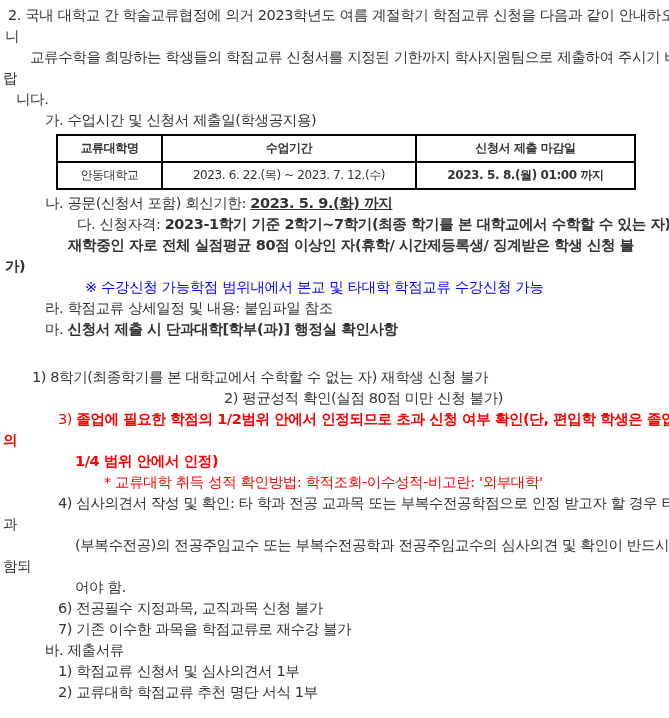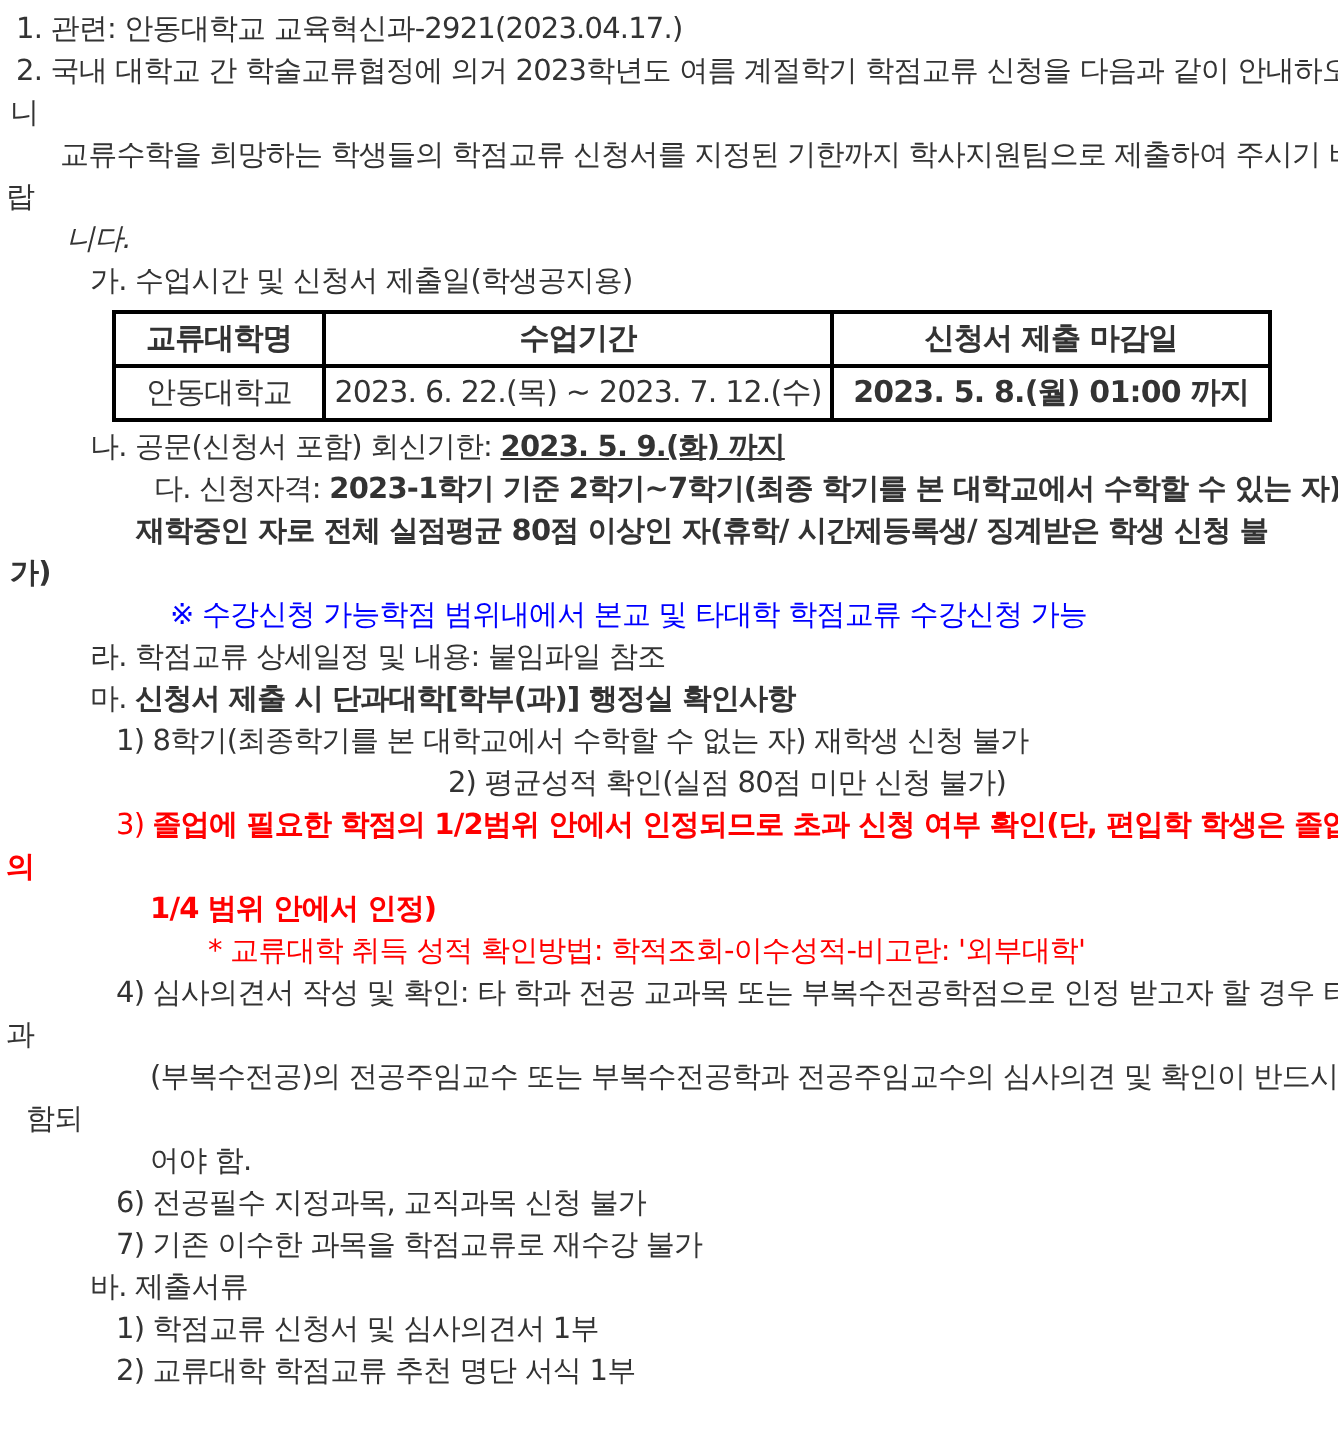--- a/index.html
+++ b/index.html
@@ -35,44 +35,43 @@
     margin: 3px 0 3px 56px;
     table-layout: fixed;
     width: 578px;
   }
   table.xch th, table.xch td {
     border: 2px solid #000000;
     text-align: center;
     vertical-align: middle;
     height: 25px;
     padding: 0 2px;
-    font-size: 15px;
+    font-size: 12px;
     letter-spacing: -0.4px;
     overflow: hidden;
     white-space: nowrap;
   }
   table.xch th { font-weight: bold; color: #333333; }
   table.xch td { font-weight: normal; color: #333333; }
   table.xch td.deadline { font-weight: bold; }
   .col-univ   { width: 105px; }
   .col-period { width: 254px; }
   .col-dead   { width: 219px; }
 </style>
 </head>
 <body>
 
 <div class="doc">
 
   <div id="lines-top">
-      <div class="line" style="padding-left: 8px;"><span>1. 관련: 안동대학교 교육혁신과-2921(2023.04.17.)</span></div>
       <div class="line" style="padding-left: 8px;"><span>2. 국내 대학교 간 학술교류협정에 의거 2023학년도 여름 계절학기 학점교류 신청을 다음과 같이 안내하오</span></div>
       <div class="line" style="padding-left: 5px;"><span>니</span></div>
       <div class="line" style="padding-left: 30px;"><span>교류수학을  희망하는 학생들의 학점교류 신청서를 지정된 기한까지 학사지원팀으로 제출하여 주시기 바</span></div>
       <div class="line" style="padding-left: 3px;"><span>랍</span></div>
-      <div class="line" style="padding-left: 33px; font-style: italic;"><span>니다.</span></div>
+      <div class="line" style="padding-left: 16px;"><span>니다.</span></div>
       <div class="line" style="padding-left: 45px;"><span>가. 수업시간 및 신청서 제출일(학생공지용)</span></div>
     </div>
 
   <table class="xch">
     <colgroup>
       <col class="col-univ">
       <col class="col-period">
       <col class="col-dead">
     </colgroup>
     <thead>
@@ -92,30 +91,30 @@
   </table>
 
   <div id="lines-bottom">
       <div class="line" style="padding-left: 45px;"><span>나. 공문(신청서 포함) 회신기한: </span><span class="b u">2023. 5. 9.(화) 까지</span></div>
       <div class="line" style="padding-left: 45px; margin-left: 32px;"><span>다. 신청자격: </span><span class="b">2023-1학기 기준 2학기~7학기(최종 학기를 본 대학교에서 수학할 수 있는 자)</span></div>
       <div class="line" style="padding-left: 68px;"><span class="b">재학중인 자로 전체 실점평균 80점 이상인 자(휴학/ 시간제등록생/ 징계받은 학생 신청 불</span></div>
       <div class="line" style="padding-left: 5px;"><span class="b">가)</span></div>
       <div class="line" style="padding-left: 85px;"><span class="blue">※ 수강신청 가능학점 범위내에서 본교 및 타대학 학점교류 수강신청 가능</span></div>
       <div class="line" style="padding-left: 45px;"><span>라. 학점교류 상세일정 및 내용: 붙임파일 참조</span></div>
       <div class="line" style="padding-left: 45px;"><span>마. </span><span class="b">신청서 제출 시 단과대학[학부(과)] 행정실 확인사항</span></div>
-      <div class="line" style="padding-left: 58px;"><span>1) 8학기(최종학기를 본 대학교에서 수학할 수 없는 자) 재학생 신청 불가</span></div>
+      <div class="line" style="padding-left: 32px; margin-top: 27px;"><span>1) 8학기(최종학기를 본 대학교에서 수학할 수 없는 자) 재학생 신청 불가</span></div>
       <div class="line" style="padding-left: 58px; text-align: center;"><span>2) 평균성적 확인(실점 80점 미만 신청 불가)</span></div>
       <div class="line" style="padding-left: 58px;"><span class="red">3) </span><span class="b red">졸업에 필요한 학점의 1/2범위 안에서 인정되므로 초과 신청 여부 확인(단, 편입학 학생은 졸업학점</span></div>
       <div class="line" style="padding-left: 3px;"><span class="b red">의</span></div>
       <div class="line" style="padding-left: 75px;"><span class="b red">1/4 범위 안에서 인정)</span></div>
       <div class="line" style="padding-left: 104px;"><span class="red">* 교류대학 취득 성적 확인방법: 학적조회-이수성적-비고란: '외부대학'</span></div>
       <div class="line" style="padding-left: 58px;"><span>4) 심사의견서 작성 및 확인: 타 학과 전공 교과목 또는 부복수전공학점으로 인정 받고자 할 경우 타 학</span></div>
       <div class="line" style="padding-left: 3px;"><span>과</span></div>
       <div class="line" style="padding-left: 75px;"><span>(부복수전공)의 전공주임교수 또는 부복수전공학과 전공주임교수의 심사의견 및 확인이 반드시 포</span></div>
-      <div class="line" style="padding-left: 13px;"><span>함되</span></div>
+      <div class="line" style="padding-left: 3px;"><span>함되</span></div>
       <div class="line" style="padding-left: 75px;"><span>어야 함.</span></div>
       <div class="line" style="padding-left: 58px;"><span>6) 전공필수 지정과목, 교직과목 신청 불가</span></div>
       <div class="line" style="padding-left: 58px;"><span>7) 기존 이수한 과목을 학점교류로 재수강 불가</span></div>
       <div class="line" style="padding-left: 45px;"><span>바. 제출서류</span></div>
       <div class="line" style="padding-left: 58px;"><span>1) 학점교류 신청서 및 심사의견서 1부</span></div>
       <div class="line" style="padding-left: 58px;"><span>2) 교류대학 학점교류 추천 명단 서식 1부</span></div>
     </div>
 
 </div>
 

